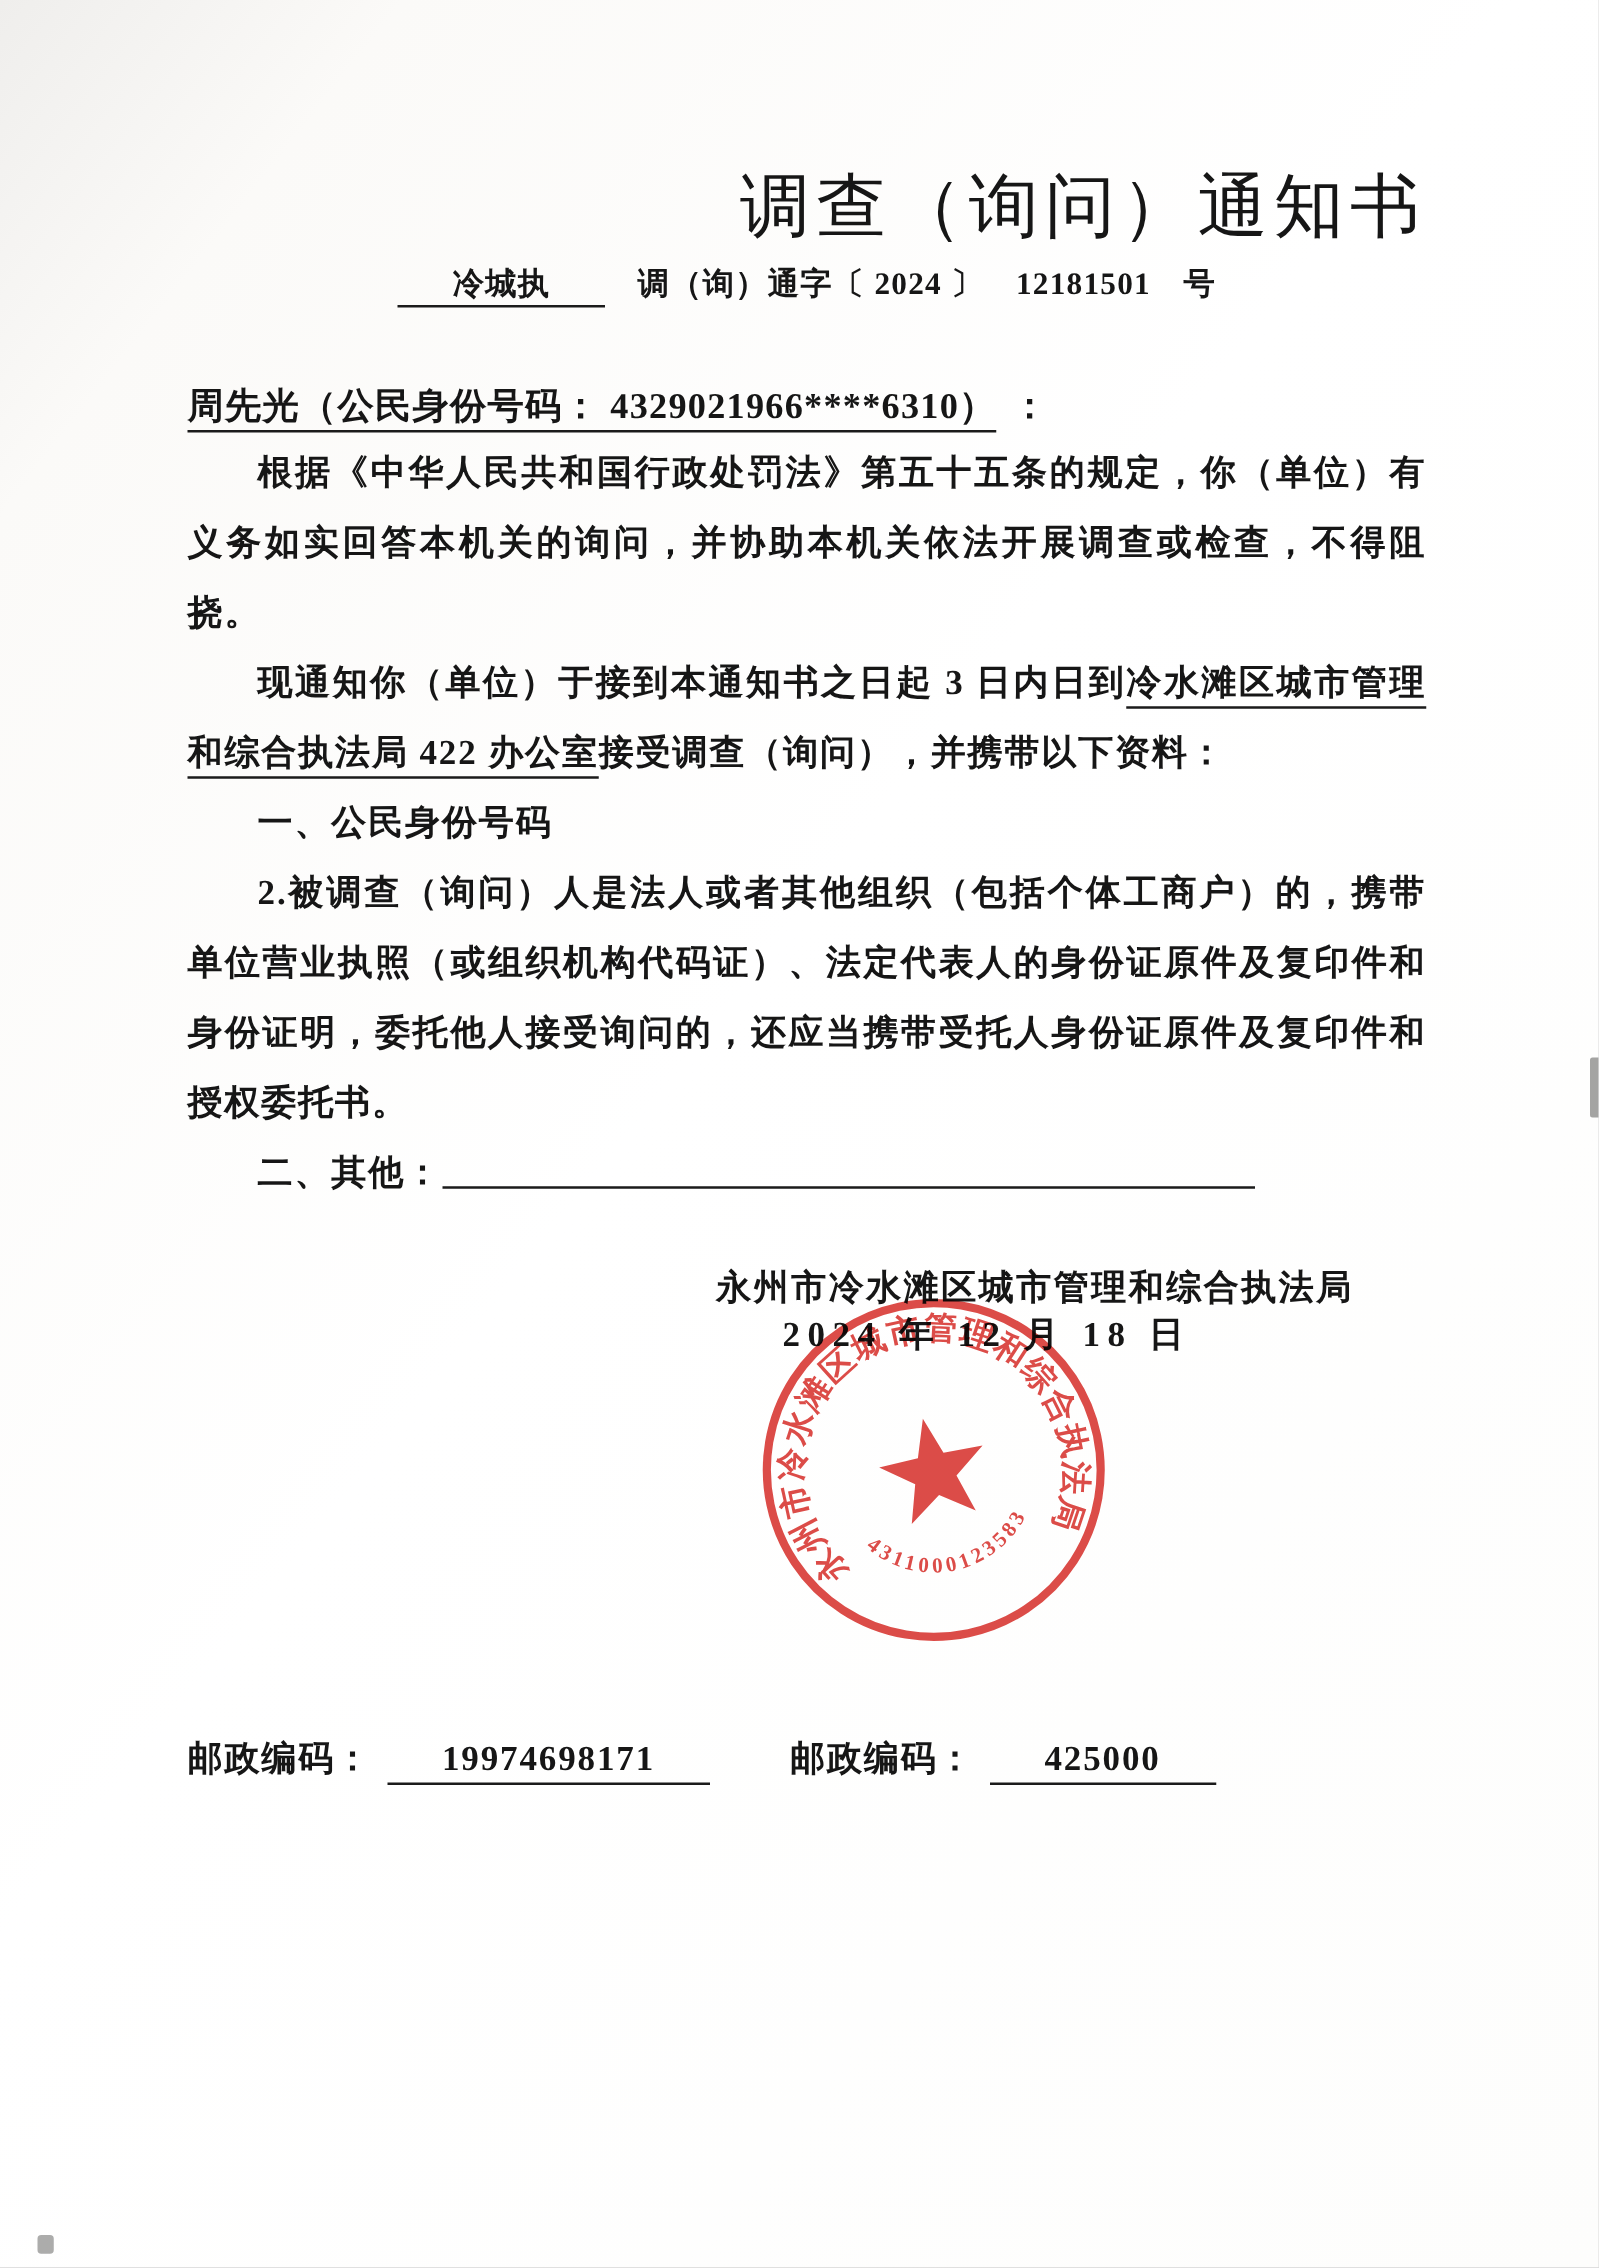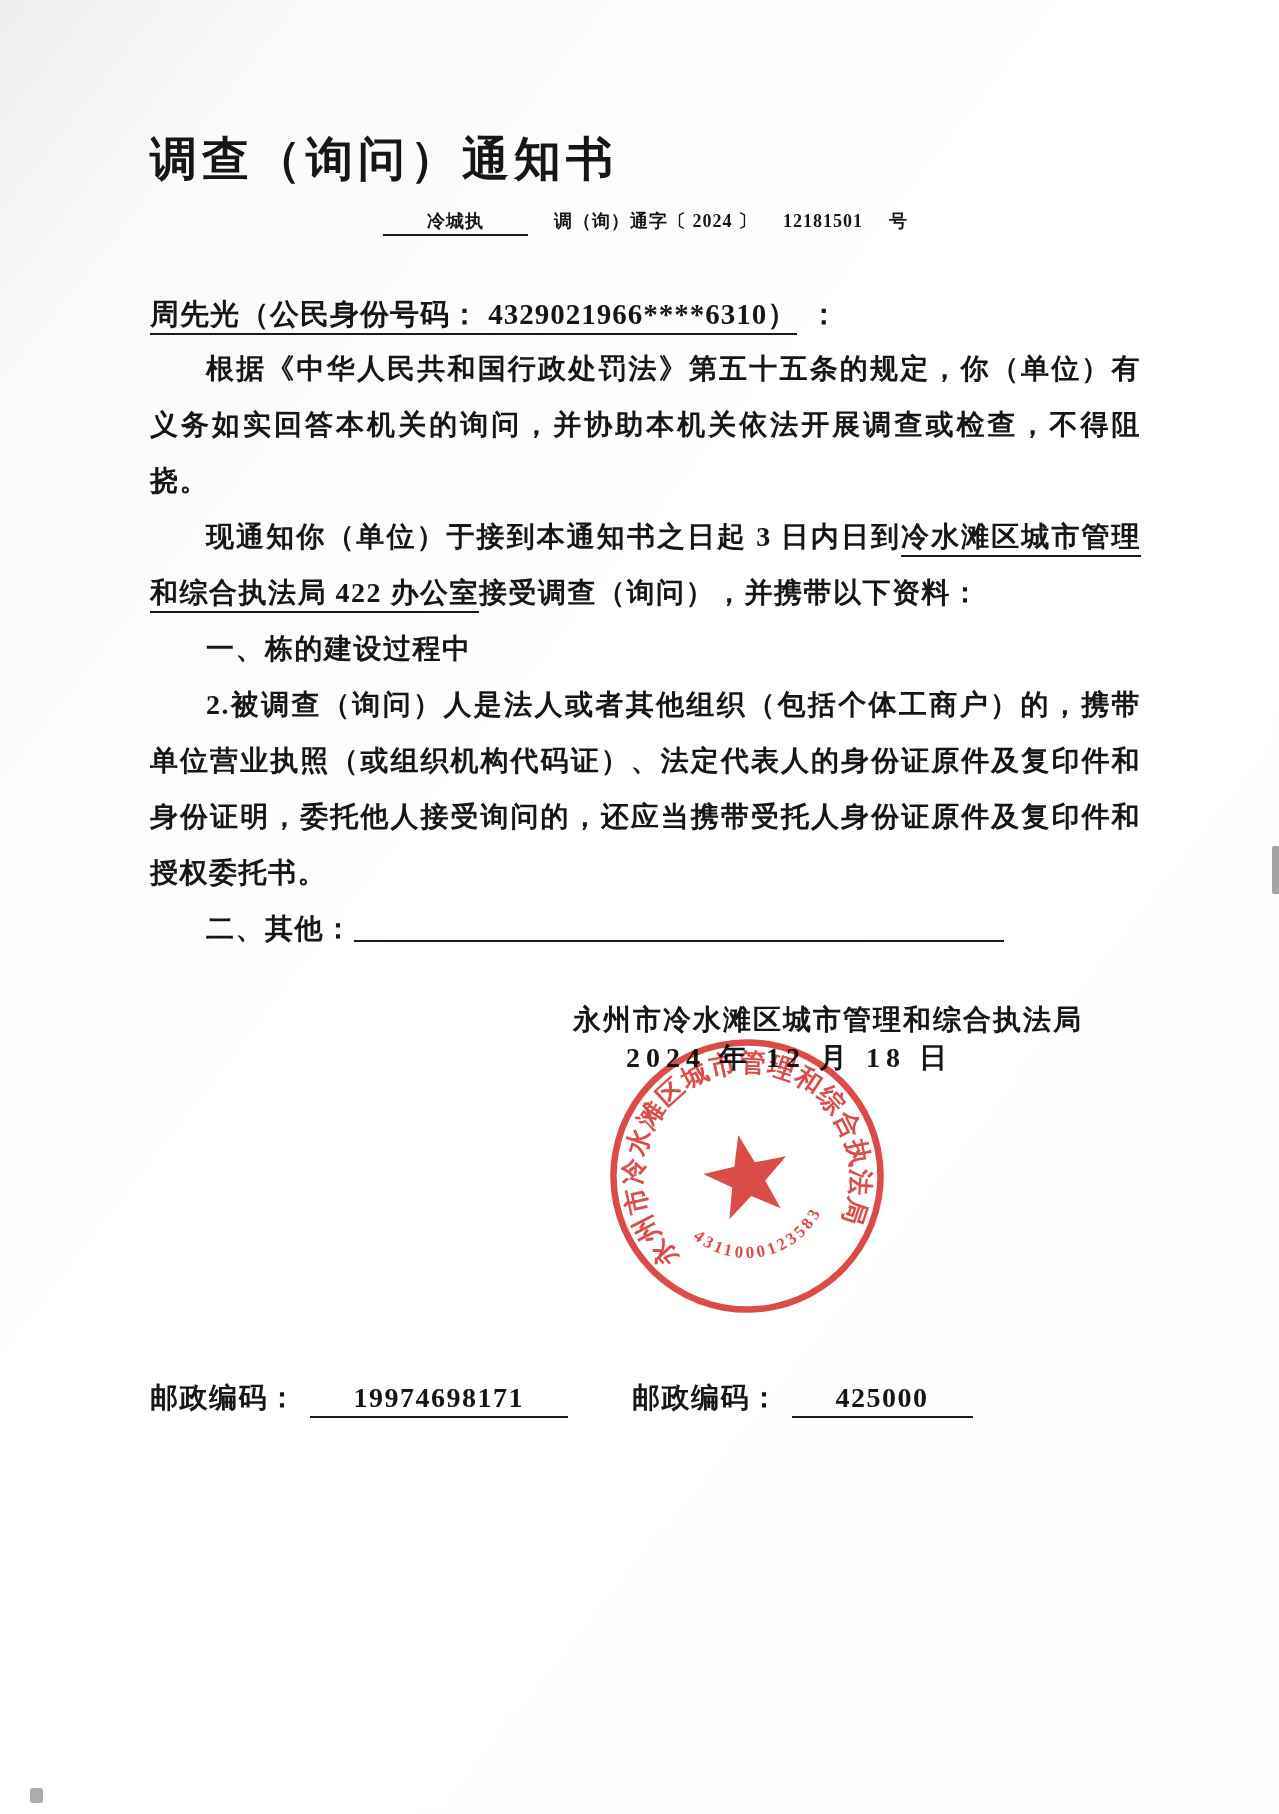--- a/index.html
+++ b/index.html
@@ -13,30 +13,30 @@
     width: 1279px;
     height: 1814px;
     margin: 0 auto;
     background: linear-gradient(128deg, #efeeec 0%, #fbfaf8 12%, #ffffff 45%, #fdfdfc 100%);
     color: #161616;
     overflow: hidden;
   }
   .inner { padding: 128px 138px 0 150px; }
 
   .title {
-    text-align: left;
-    font-size: 47px;
-    font-weight: 700;
+    text-align: right;
+    font-size: 56px;
+    font-weight: 400;
     letter-spacing: 5px;
   }
   .doc-no {
     text-align: center;
-    font-size: 18px;
+    font-size: 25px;
     font-weight: 700;
-    margin-top: 18px;
+    margin-top: 6px;
     letter-spacing: 1px;
     white-space: nowrap;
   }
   .u {
     border-bottom: 2px solid #1b1b1b;
     padding-bottom: 3px;
   }
   .blank-pad { padding-left: 44px; padding-right: 44px; }
   .gap-m { margin-left: 26px; }
   .gap-s { margin-left: 12px; }
@@ -120,21 +120,21 @@
 
     <div class="body-text">
 
 
       <p class="indent">根据《中华人民共和国行政处罚法》第五十五条的规定，你（单位）有义务如实回答本机关的询问，并协助本机关依法开展调查或检查，不得阻挠。</p>
 
       <p class="indent">
         <span>现通知你（单位）于接到本通知书之日起 3 日内日到</span><span class="u">冷水滩区城市管理和综合执法局 422 办公室</span><span>接受调查（询问），并携带以下资料：</span>
       </p>
 
-      <p class="indent">一、栋的建设过程中</p>
+      <p class="indent">一、公民身份号码</p>
 
 
       <p class="indent">2.被调查（询问）人是法人或者其他组织（包括个体工商户）的，携带单位营业执照（或组织机构代码证）、法定代表人的身份证原件及复印件和身份证明，委托他人接受询问的，还应当携带受托人身份证原件及复印件和授权委托书。</p>
 
       <p class="indent">
         <span>二、其他：</span><span class="blank-line"></span>
       </p>
 
     </div>
 

